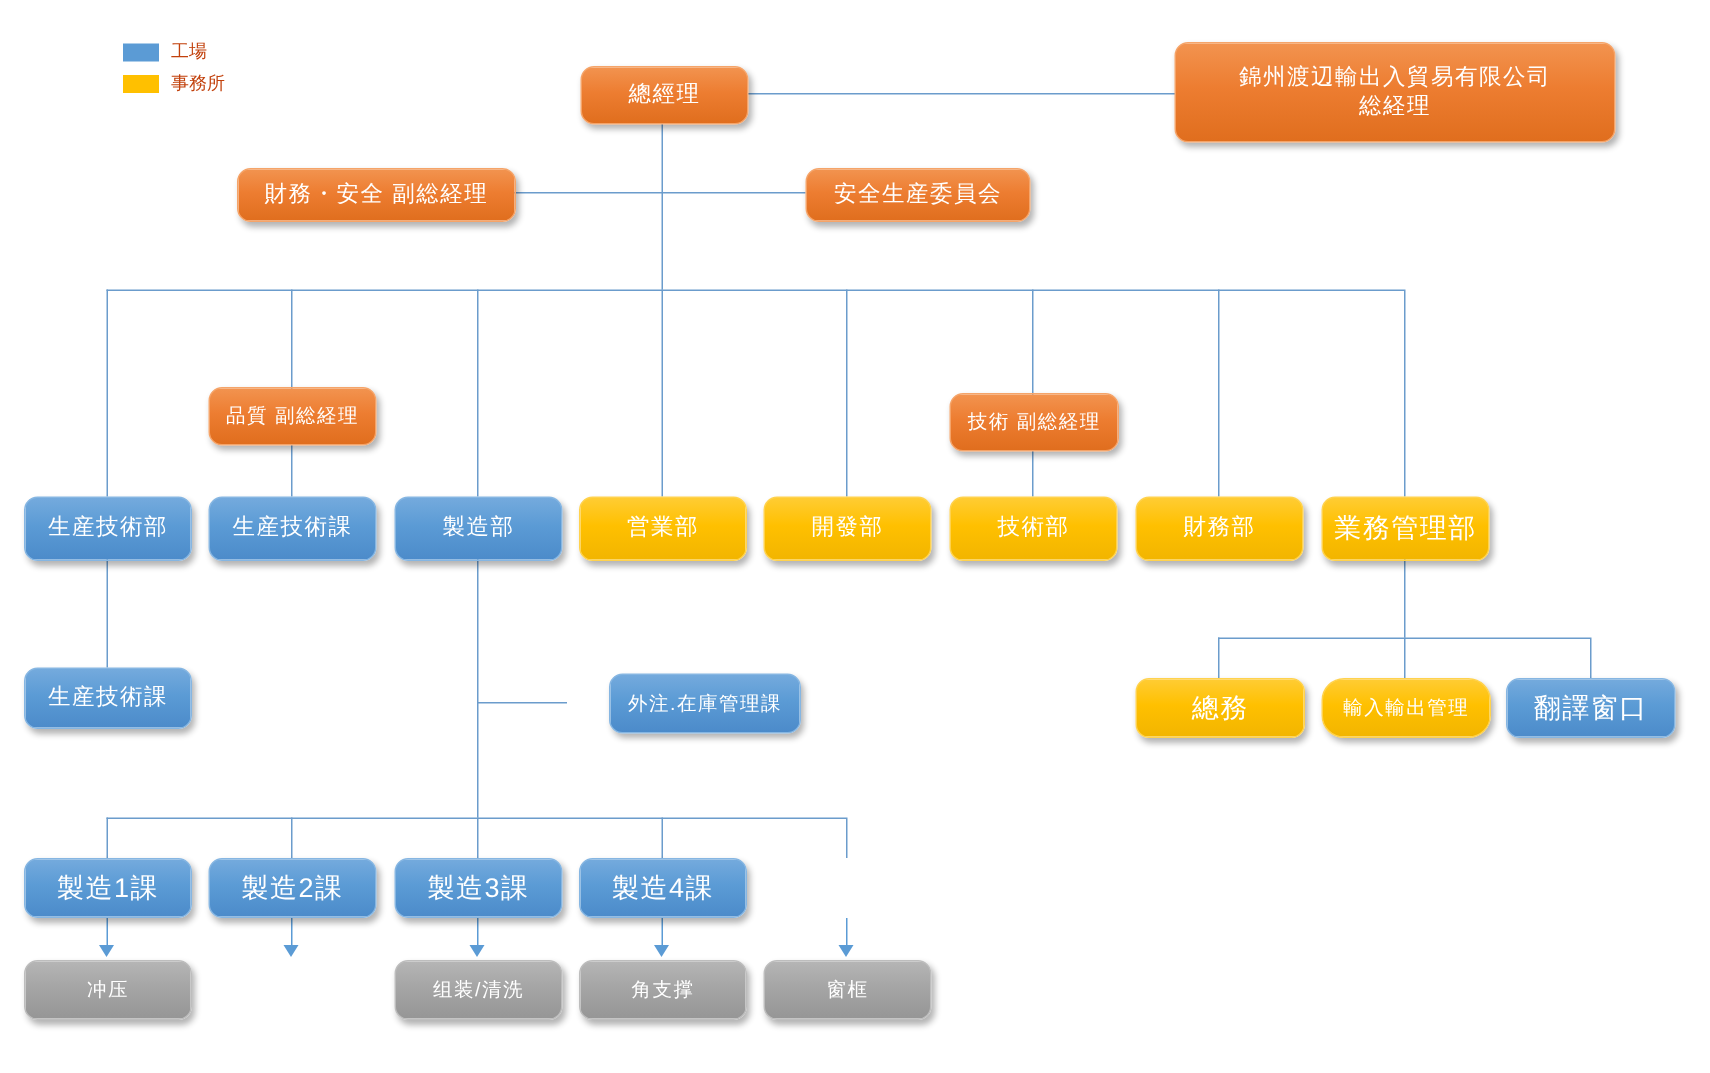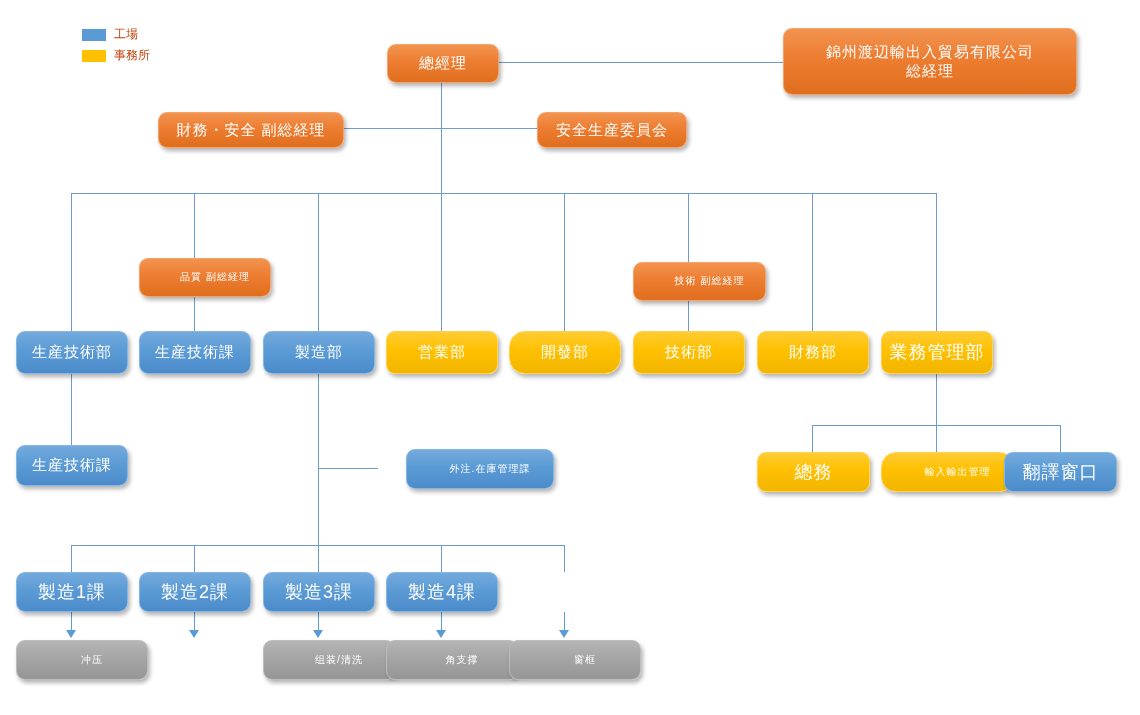--- a/index.html
+++ b/index.html
@@ -11,21 +11,21 @@
     position:absolute; border-radius:9px; color:#fff;
     display:flex; flex-direction:column; align-items:center; justify-content:center;
     text-align:center; line-height:1.25;
     box-shadow:2px 3px 4px rgba(0,0,0,0.30);
     letter-spacing:1px; white-space:nowrap;
   }
   .factory { background:linear-gradient(180deg,#74aadd 0%,#5b9bd5 45%,#4c8bca 100%); border:1px solid #86b6e2; }
   .office  { background:linear-gradient(180deg,#ffcc33 0%,#ffc000 45%,#f2b500 100%); border:1px solid #ffd24d;font-family:Liberation Serif, serif; }
   .exec    { background:linear-gradient(180deg,#f2934f 0%,#ed7d31 45%,#e06e1e 100%); border:1px solid #f5a469; }
   .process { background:linear-gradient(180deg,#b5b5b5 0%,#a5a5a5 45%,#969696 100%); border:1px solid #bdbdbd; }
-  .fs15 { font-size:15px; } .fs14 { font-size:18px; } .fs13 { font-size:10px;padding-left:20px; } .fs10 { font-size:10.5px; letter-spacing:0; }
+  .fs15 { font-size:15px; } .fs14 { font-size:18px; } .fs13 { font-size:13px; } .fs10 { font-size:10.5px; letter-spacing:0; }
   .h-line, .v-line { position:absolute; background:#6b9ccc; }
   .h-line { height:1px; } .v-line { width:1px; }
   .arrow-head {
     position:absolute; width:0; height:0;
     border-left:5px solid transparent; border-right:5px solid transparent;
     border-top:8px solid #5b9bd5;
   }
   .legend { position:absolute; left:82px; top:26px; }
   .legend-row { display:flex; align-items:center; margin-bottom:4px; }
   .legend-swatch { width:24px; height:12px; margin-right:8px; }
@@ -94,21 +94,21 @@
   <div class="node exec fs15" style="left:158px;top:112px;width:184px;height:34px;">財務・安全 副総経理</div>
   <div class="node exec fs15" style="left:537px;top:112px;width:148px;height:34px;">安全生産委員会</div>
 
   <div class="node exec fs13" style="left:139px;top:258px;width:110px;height:37px;">品質 副総経理</div>
   <div class="node exec fs13" style="left:633px;top:262px;width:111px;height:37px;">技術 副総経理</div>
 
   <div class="node factory fs15" style="left:16px;top:331px;width:110px;height:41px;">生産技術部</div>
   <div class="node factory fs15" style="left:139px;top:331px;width:110px;height:41px;">生産技術課</div>
   <div class="node factory fs15" style="left:263px;top:331px;width:110px;height:41px;">製造部</div>
   <div class="node office fs15" style="left:386px;top:331px;width:110px;height:41px;">営業部</div>
-  <div class="node office fs15" style="left:509px;top:331px;width:110px;height:41px;border-radius:16px;">開發部</div>
+  <div class="node office fs15" style="left:509px;top:331px;width:110px;height:41px;">開發部</div>
   <div class="node office fs15" style="left:633px;top:331px;width:110px;height:41px;">技術部</div>
   <div class="node office fs15" style="left:757px;top:331px;width:110px;height:41px;">財務部</div>
   <div class="node office fs14" style="left:881px;top:331px;width:110px;height:41px;">業務管理部</div>
 
   <div class="node factory fs15" style="left:16px;top:445px;width:110px;height:39px;">生産技術課</div>
   <div class="node factory fs13" style="left:378px;top:449px;width:126px;height:38px;margin-left:28px;">外注.在庫管理課</div>
   <div class="node office fs14" style="left:757px;top:452px;width:111px;height:38px;">總務</div>
   <div class="node office fs13" style="left:881px;top:452px;width:111px;height:38px;border-radius:15px;">輸入輸出管理</div>
   <div class="node factory fs14" style="left:1004px;top:452px;width:111px;height:38px;">翻譯窗口</div>
 

